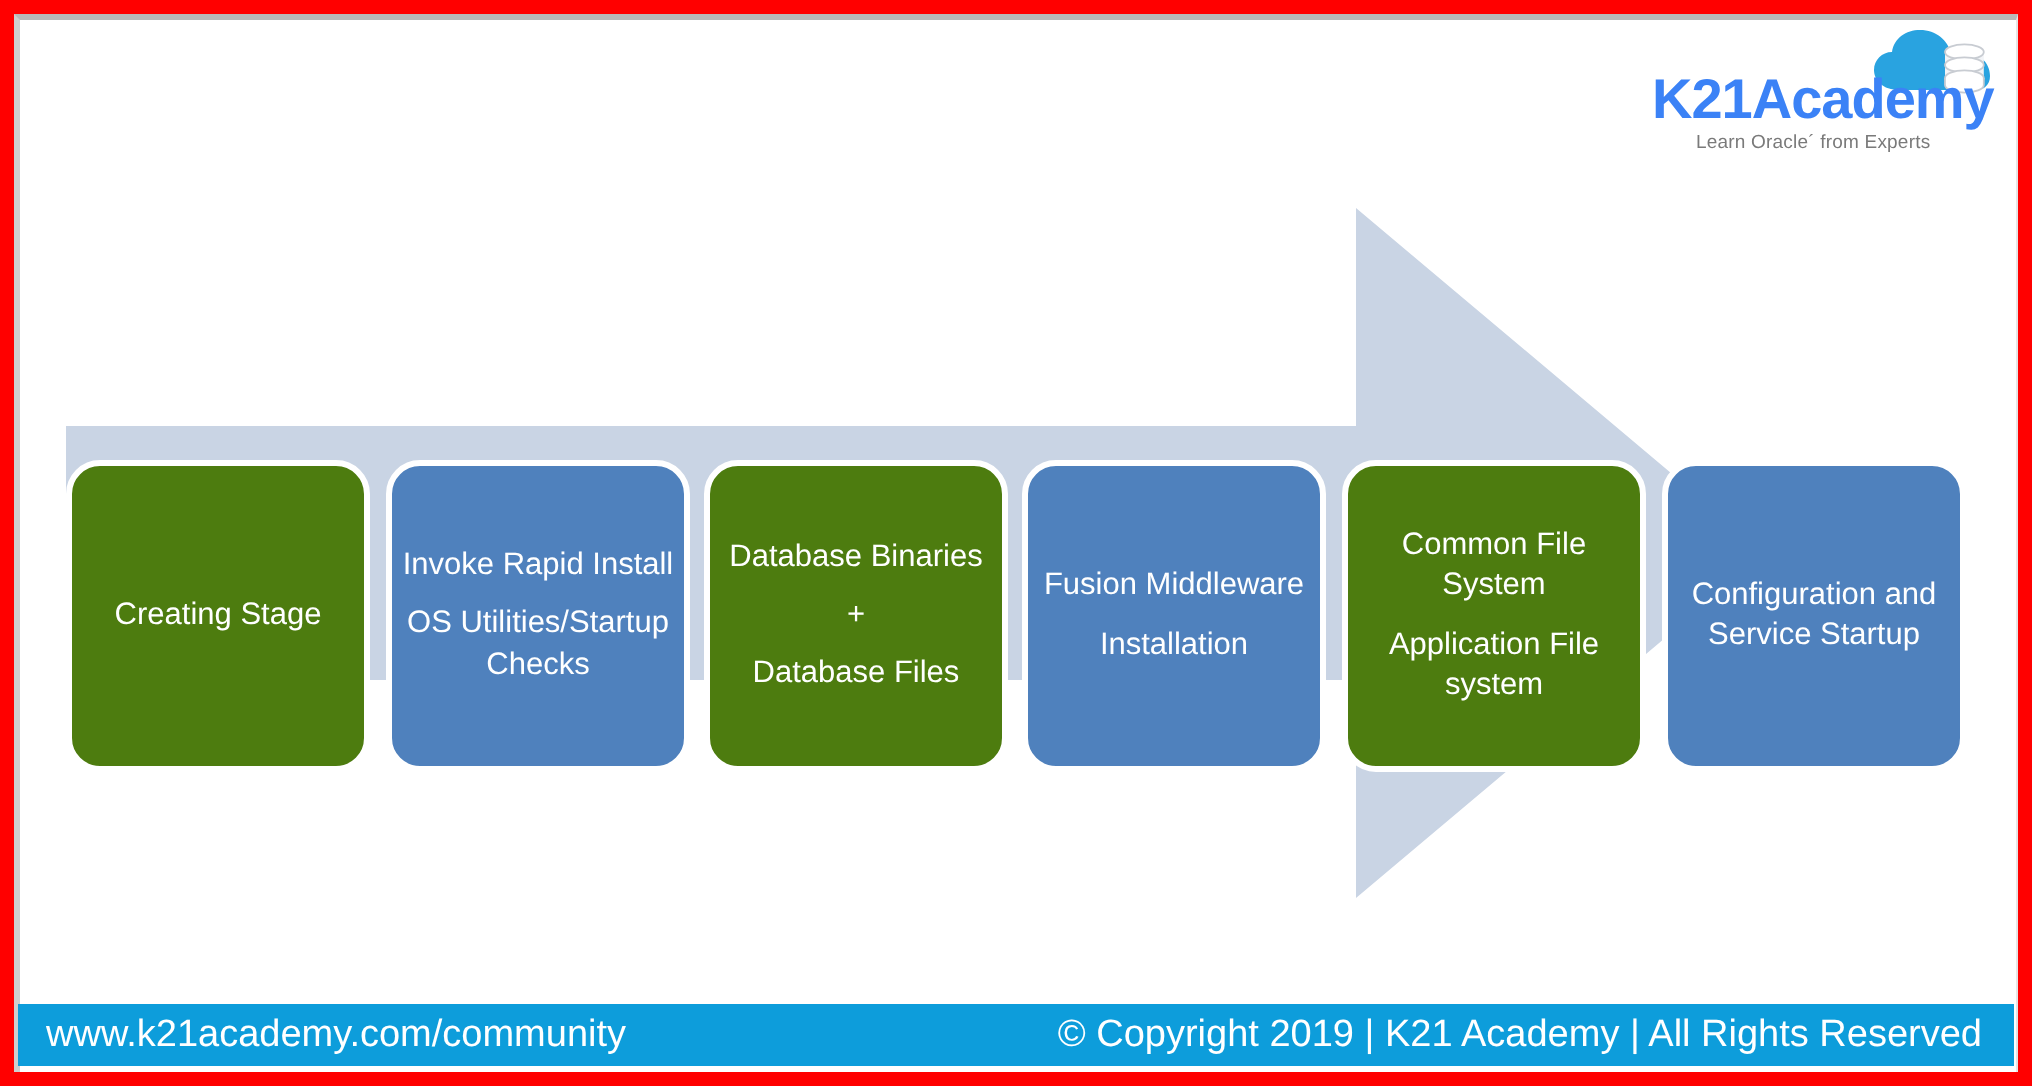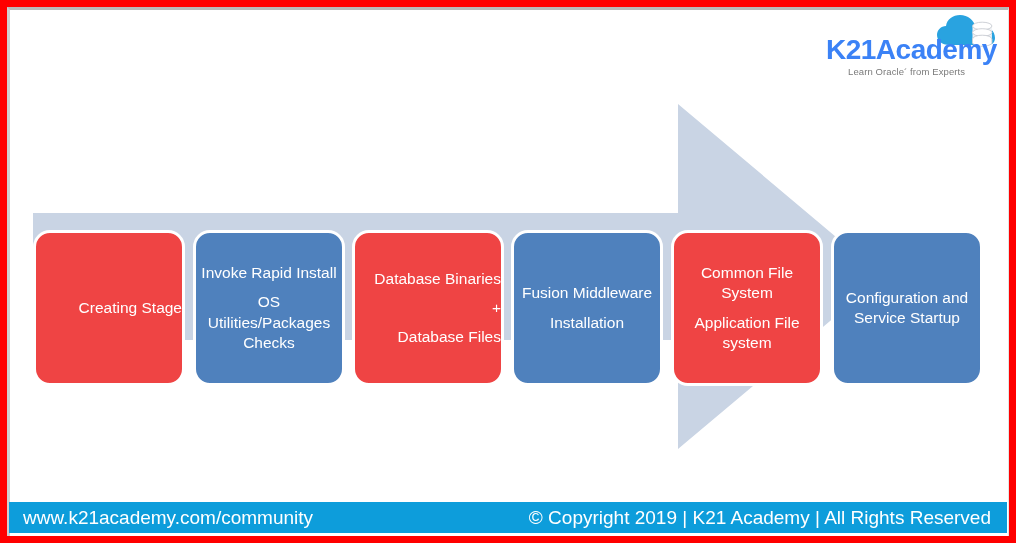--- a/index.html
+++ b/index.html
@@ -114,21 +114,21 @@
     display: flex;
     flex-direction: column;
     align-items: center;
     justify-content: center;
     text-align: center;
     color: #ffffff;
     font-size: 15.5px;
     line-height: 1.3;
     pointer-events: auto;
   }
-  .pbox.orange { background: #ef4444; align-items: flex-end; }
+  .pbox.orange { background: #4d7c0f; }
   .pbox.blue   { background: #4f81bd; }
   .pbox p { margin: 0; padding: 0; }
   .pbox p + p { margin-top: 9px; }
 
   #box-1 { left: 33px;  width: 152px; }
   #box-2 { left: 193px; width: 152px; }
   #box-3 { left: 352px; width: 152px; }
   #box-4 { left: 488px; width: 152px; margin-left: 23px; }
   #box-5 { left: 671px; width: 152px; }
   #box-6 { left: 831px; width: 152px; }
@@ -184,21 +184,21 @@
   <svg class="arrow-wrap" viewBox="0 0 850 345" preserveAspectRatio="none">
     <path d="M0 109 L645 109 L645 0 L850 172.5 L645 345 L645 236 L0 236 Z" fill="#c9d4e4"></path>
   </svg>
 
   <div class="boxes">
     <div class="pbox orange" id="box-1">
       <p>Creating Stage</p>
     </div>
     <div class="pbox blue" id="box-2">
       <p>Invoke Rapid Install</p>
-      <p>OS Utilities/Packages Checks</p>
+      <p>OS Utilities/Startup Checks</p>
     </div>
     <div class="pbox orange" id="box-3">
       <p>Database Binaries</p>
       <p>+</p>
       <p>Database Files</p>
     </div>
     <div class="pbox blue" id="box-4">
       <p>Fusion Middleware</p>
       <p>Installation</p>
     </div>

